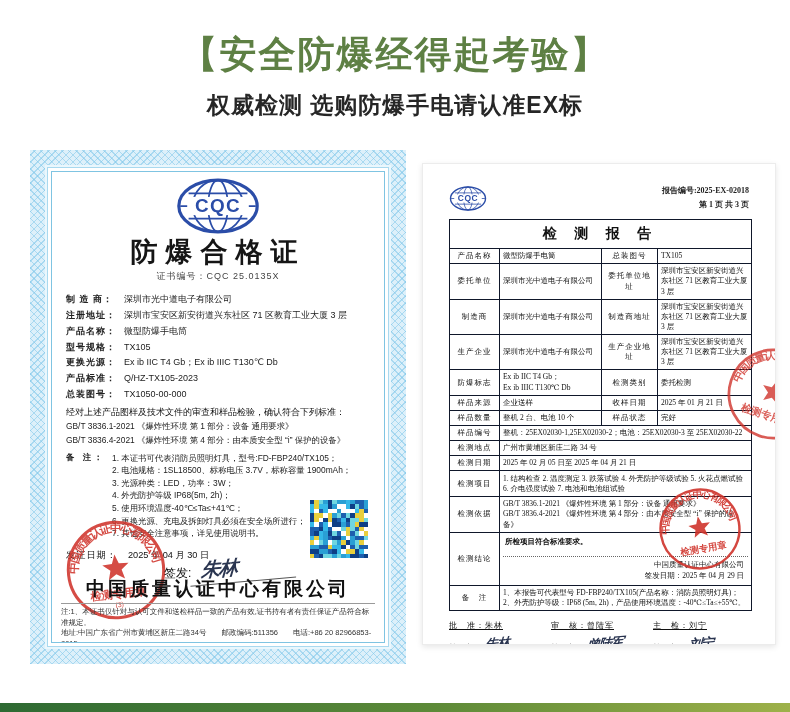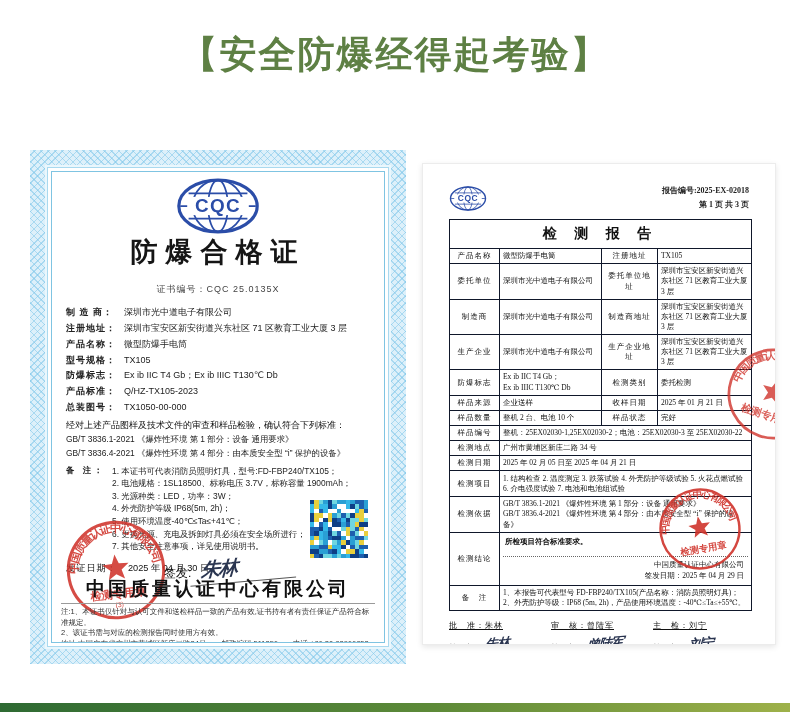--- a/index.html
+++ b/index.html
@@ -22,21 +22,21 @@
   }
   .cert-inner{
     position:relative;width:100%;height:100%;box-sizing:border-box;background:#fff;
     border:1px solid #7fc4e2;
     box-shadow:0 0 0 3px #fff, 0 0 0 4px #a9d9ef, 0 0 0 6px #eaf7fd;
     padding:6px 14px;overflow:hidden;
   }
   .cert-head{text-align:center;}
   .logo-big{width:86px;height:56px;}
   .cert-title{font-size:27px;font-weight:bold;letter-spacing:8px;color:#151515;line-height:1.05;}
-  .cert-no{font-size:9px;color:#444;margin-top:17px;letter-spacing:1px;}
+  .cert-no{font-size:9px;color:#444;margin-top:4px;letter-spacing:1px;}
   .fields{margin-top:9px;font-size:9px;color:#222;}
   .frow{display:flex;line-height:1.75;}
   .flabel{font-weight:bold;width:58px;flex:none;letter-spacing:1px;}
   .fvalue{flex:1;}
   .std-intro{font-size:9px;font-weight:normal;margin-top:3px;color:#111;}
   .std{font-size:8.4px;margin-top:2.5px;color:#222;}
   .notes{display:flex;margin-top:6px;font-size:8.4px;color:#222;}
   .notes-label{font-weight:bold;width:46px;flex:none;letter-spacing:3px;}
   .notes-list div{line-height:1.5;}
   .dates{margin-top:7px;font-size:9.2px;font-weight:normal;color:#111;}
@@ -96,20 +96,21 @@
       <line x1="6" y1="40" x2="114" y2="40" stroke="#2b4da8" stroke-width="2.5"></line>
       <line x1="18" y1="58" x2="102" y2="58" stroke="#2b4da8" stroke-width="2.5"></line>
       <rect x="16" y="27" width="88" height="26" fill="#ffffff"></rect>
       <text x="60" y="48" text-anchor="middle" font-size="27" font-weight="bold" fill="#2b4da8" letter-spacing="2">CQC</text>
     </g>
   </defs>
 </svg>
 
 <div class="header">
   <div class="title">【安全防爆经得起考验】</div>
+  <div class="subtitle">权威检测 选购防爆手电请认准EX标</div>
 </div>
 
 <div class="cert">
   <div class="cert-inner">
     <div class="cert-head">
       <svg class="logo-big" viewBox="0 0 120 80">
           <use href="#cqc-logo"></use>
         </svg>
       <div class="cert-title">防爆合格证</div>
       <div class="cert-no"><span>证书编号：</span><span>CQC 25.0135X</span></div>
@@ -126,21 +127,21 @@
         </div>
       <div class="frow">
           <span class="flabel">产品名称：</span>
           <span class="fvalue">微型防爆手电筒</span>
         </div>
       <div class="frow">
           <span class="flabel">型号规格：</span>
           <span class="fvalue">TX105</span>
         </div>
       <div class="frow">
-          <span class="flabel">防爆标志：</span>
+          <span class="flabel">更换光源：</span>
           <span class="fvalue">Ex ib IIC T4 Gb；Ex ib IIIC T130℃ Db</span>
         </div>
       <div class="frow">
           <span class="flabel">产品标准：</span>
           <span class="fvalue">Q/HZ-TX105-2023</span>
         </div>
       <div class="frow">
           <span class="flabel">总装图号：</span>
           <span class="fvalue">TX1050-00-000</span>
         </div>
@@ -355,21 +356,20 @@
         <i style="background: rgb(14, 63, 134);"></i>
         <i style="background: rgb(14, 63, 134);"></i>
         <i style="background: rgb(29, 95, 174);"></i>
         <i style="background: rgb(14, 63, 134);"></i>
       </div>
 
     <div class="org-name">中国质量认证中心有限公司</div>
 
     <div class="cert-footnotes">
       <div>注:1、本证书仅针对与认可文件和送检样品一致的产品有效,证书持有者有责任保证产品符合标准规定。</div>
-      <div>2、该证书需与对应的检测报告同时使用方有效。</div>
       <div>地址:中国广东省广州市黄埔区新庄二路34号　　邮政编码:511356　　电话:+86 20 82966853-8015</div>
 
     </div>
   </div>
 </div>
 
 <div class="report">
   <div class="report-head">
     <svg class="logo-small" viewBox="0 0 120 80">
         <use href="#cqc-logo"></use>
@@ -387,21 +387,21 @@
         <col style="width:56px">
         <col style="width:94px">
       </colgroup>
     <tbody>
         <tr>
           <td colspan="4" class="ttitle">检 测 报 告</td>
         </tr>
     <tr>
       <td class="lab">产品名称</td>
       <td>微型防爆手电筒</td>
-      <td class="lab">注册地址</td>
+      <td class="lab">总装图号</td>
       <td>TX105</td>
     </tr>
     <tr>
       <td class="lab">委托单位</td>
       <td>深圳市光中道电子有限公司</td>
       <td class="lab">委托单位地址</td>
       <td>深圳市宝安区新安街道兴东社区 71 区教育工业大厦 3 层</td>
     </tr>
     <tr>
       <td class="lab">制造商</td>

